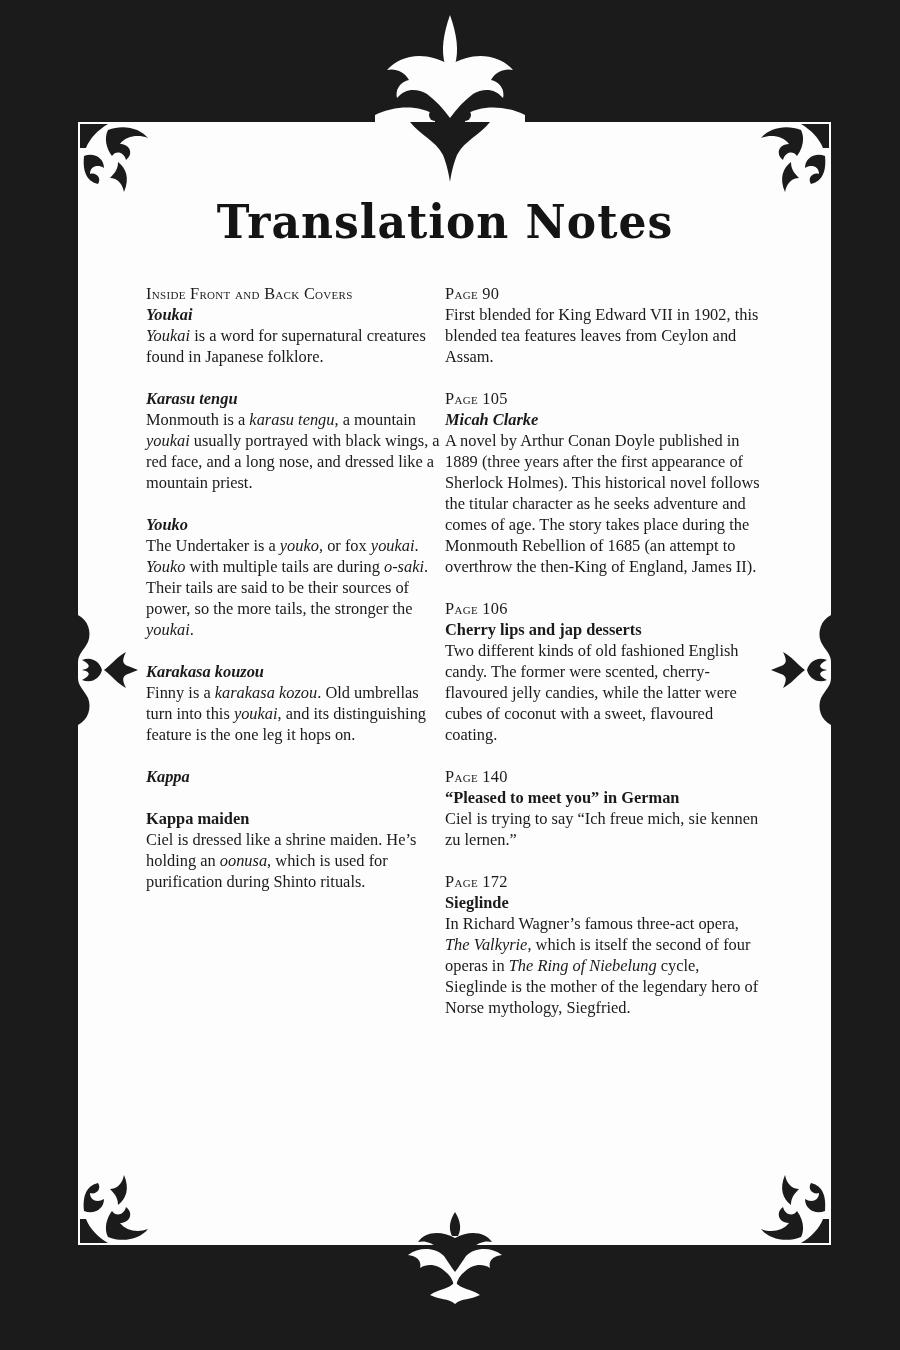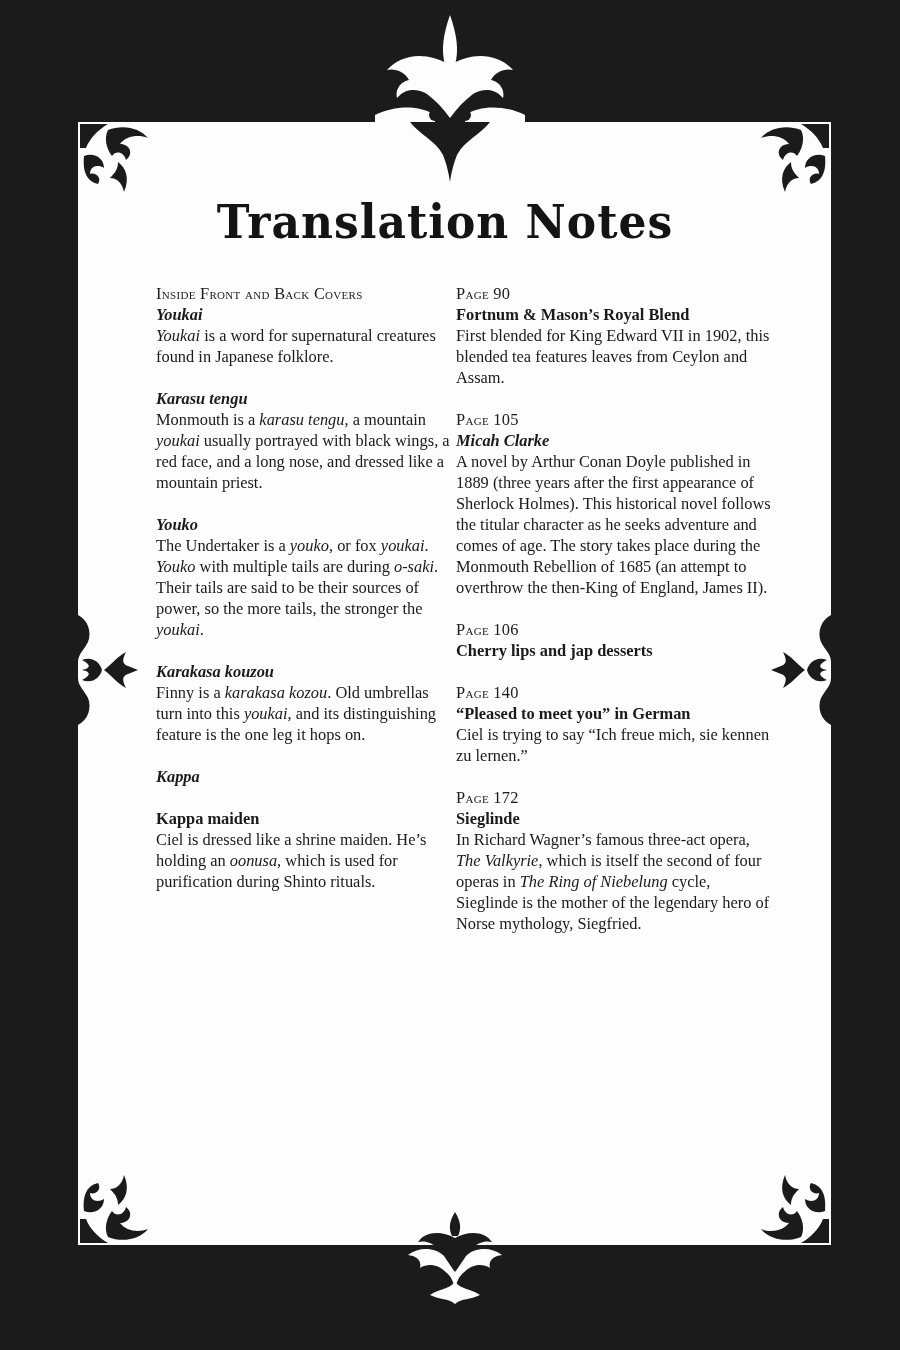--- a/index.html
+++ b/index.html
@@ -15,22 +15,22 @@
   }
   .title {
     position: absolute; left: 0; top: 196px; width: 890px; text-align: center;
     font-family: "DejaVu Serif", serif; font-weight: bold; font-size: 44px;
     letter-spacing: 1px; color: #141414;
     transform: scaleY(1.05);
   }
   .col {
     position: absolute; top: 283px; font-size: 16.4px; line-height: 21px;
   }
-  .col.left { left: 156px; width: 300px; }
-  .col.right { left: 456px; width: 315px; }
+  .col.left { left: 146px; width: 300px; }
+  .col.right { left: 445px; width: 315px; }
   .entry { margin-bottom: 21px; }
   .section { font-variant: small-caps; letter-spacing: 0.3px; }
   .head-b { font-weight: bold; }
   .head-bi { font-weight: bold; font-style: italic; }
   .body i { font-style: italic; }
   .orn { position: absolute; }
   .orn svg { display: block; }
 </style>
 </head>
 <body>
@@ -152,31 +152,31 @@
       <div class="head-bi">Kappa</div>
     </div>
     <div class="entry">
       <div class="head-b">Kappa maiden</div>
       <div class="body"><span>Ciel is dressed like a shrine maiden. He’s holding an </span><i>oonusa</i><span>, which is used for purification during Shinto rituals.</span></div>
     </div>
   </div>
 <div class="col right" id="col-right">
     <div class="entry">
       <div class="section">Page 90</div>
-      <div class="head-b">Fortnum &amp; Mason’s Royal Blend</div>
       <div class="body"><span>First blended for King Edward VII in 1902, this blended tea features leaves from Ceylon and Assam.</span></div>
     </div>
     <div class="entry">
       <div class="section">Page 105</div>
       <div class="head-bi">Micah Clarke</div>
       <div class="body"><span>A novel by Arthur Conan Doyle published in 1889 (three years after the first appearance of Sherlock Holmes). This historical novel follows the titular character as he seeks adventure and comes of age. The story takes place during the Monmouth Rebellion of 1685 (an attempt to overthrow the then-King of England, James II).</span></div>
     </div>
     <div class="entry">
       <div class="section">Page 106</div>
       <div class="head-b">Cherry lips and jap desserts</div>
+      <div class="body"><span>Two different kinds of old fashioned English candy. The former were scented, cherry-flavoured jelly candies, while the latter were cubes of coconut with a sweet, flavoured coating.</span></div>
     </div>
     <div class="entry">
       <div class="section">Page 140</div>
       <div class="head-b">“Pleased to meet you” in German</div>
       <div class="body"><span>Ciel is trying to say “Ich freue mich, sie kennen zu lernen.”</span></div>
     </div>
     <div class="entry">
       <div class="section">Page 172</div>
       <div class="head-b">Sieglinde</div>
       <div class="body"><span>In Richard Wagner’s famous three-act opera, </span><i>The Valkyrie</i><span>, which is itself the second of four operas in </span><i>The Ring of Niebelung</i><span> cycle, Sieglinde is the mother of the legendary hero of Norse mythology, Siegfried.</span></div>

